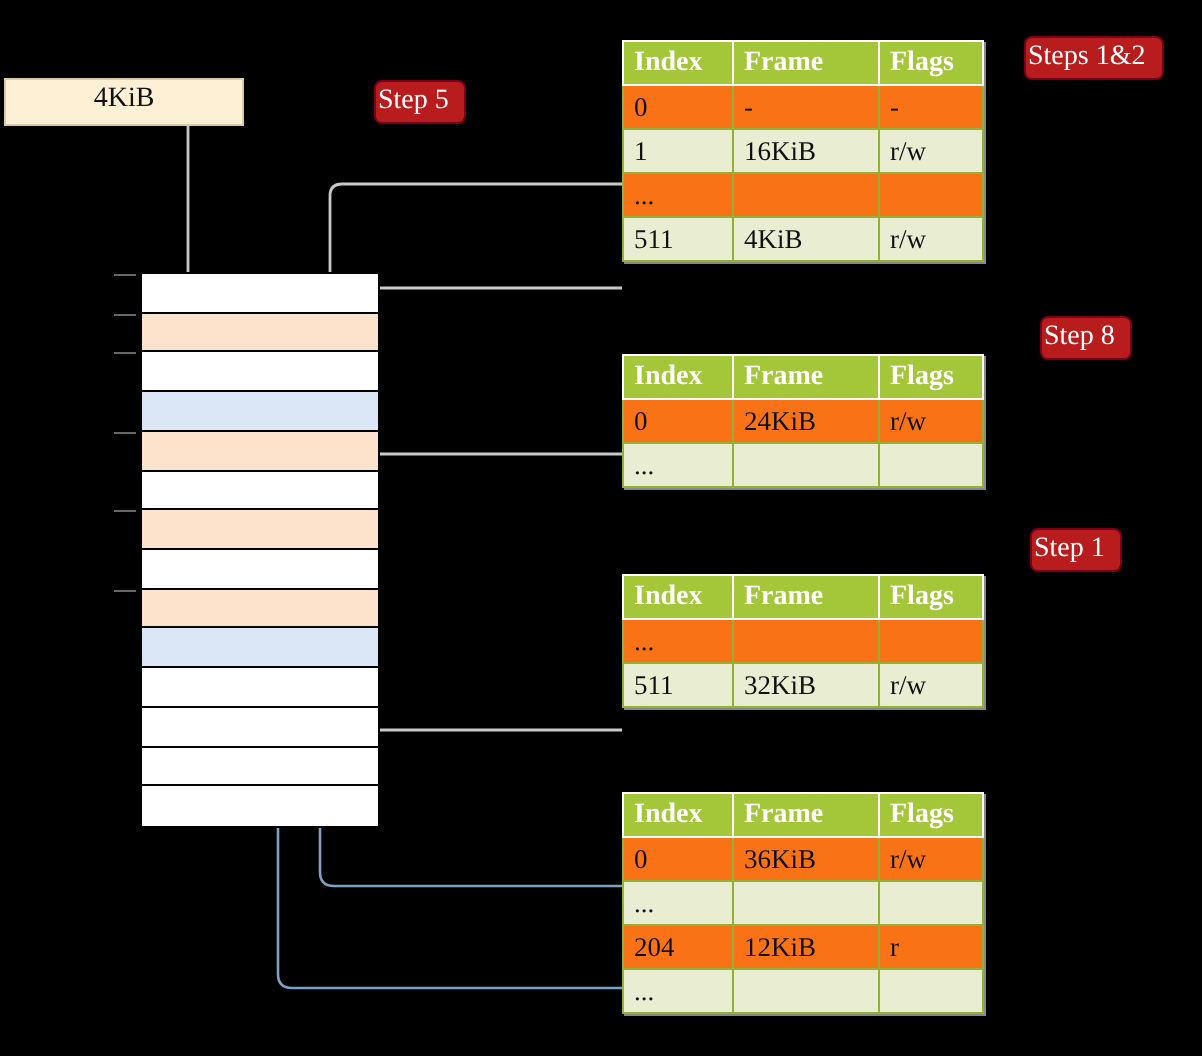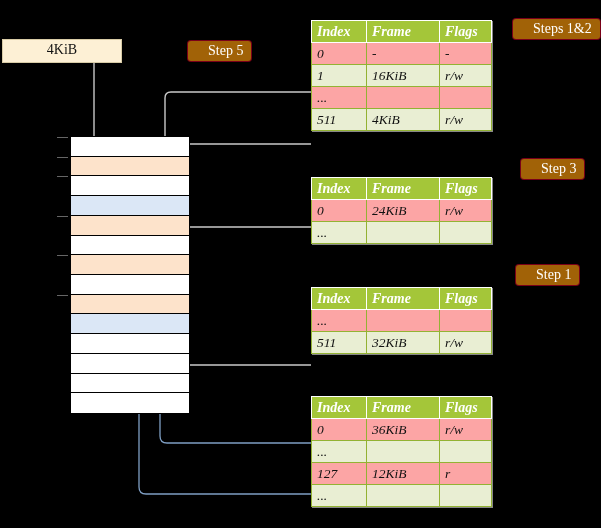--- a/index.html
+++ b/index.html
@@ -1,33 +1,33 @@
 <!DOCTYPE html>
 <html><head>
 <meta charset="utf-8">
 <style>
   html,body{margin:0;padding:0;background:#000;}
   body{width:601px;height:528px;position:relative;overflow:hidden;
        font-family:"Liberation Serif","DejaVu Serif",serif;}
   #stage{position:absolute;left:0;top:0;width:601px;height:528px;}
 
   
-  .badge{position:absolute;background:#a16207;color:#fff;
-         border-radius:3px;padding:2px 8px 3px 20px;
+  .badge{position:absolute;background:#b91c1c;color:#fff;
+         border-radius:3px;padding:2px 8px 3px 1px;
          font-size:14px;line-height:15px;white-space:nowrap;
          box-shadow:0 0 0 1px #7a0018;}
 
   
   .kbox{position:absolute;background:#fdf0d5;border:1px solid #d8cba6;
         color:#111;font-size:14px;text-align:center;line-height:20px;}
 
   
   .ptable{position:absolute;border-collapse:collapse;
-          background:#fca5a5;font-size:13.5px;color:#111;
-          box-shadow:1px 1px 0 #888;font-style:italic;}
+          background:#f97316;font-size:13.5px;color:#111;
+          box-shadow:1px 1px 0 #888;}
   .ptable td,.ptable th{border:1px solid #93b233;padding:1px 5px;
           height:22px;box-sizing:border-box;text-align:left;
           font-weight:normal;vertical-align:middle;}
   .ptable th{background:#a4c639;color:#fff;font-weight:bold;
           border-color:#fff;font-size:14px;}
   .ptable tr.alt td{background:#e9eed3;}
   .ptable td.hl{background:#ffffa0;}
   .c-idx{width:55px;}
   .c-frm{width:73px;}
   .c-flg{width:52px;}
@@ -84,21 +84,21 @@
     <span>4KiB</span>
   </div>
 
   <div class="badge" style="left:188px;top:41px;">
     <span>Step 5</span>
   </div>
   <div class="badge" style="left:513px;top:19px;">
     <span>Steps 1&amp;2</span>
   </div>
   <div class="badge" style="left:521px;top:159px;">
-    <span>Step 3</span>
+    <span>Step 8</span>
   </div>
   <div class="badge" style="left:516px;top:265px;">
     <span>Step 1</span>
   </div>
 
   <div id="mem" style="left: 70px; top: 136px; width: 120px; height: 278px;">
       <div class="mrow m-white" style="top: 0px; height: 19.7143px;"></div>
       <div class="tick" style="top: 0px;"></div>
       <div class="mrow m-peach" style="top: 19.7143px; height: 19.7143px;"></div>
       <div class="tick" style="top: 19.7143px;"></div>
@@ -207,21 +207,21 @@
             <td class="c-idx">0</td>
             <td class="c-frm">36KiB</td>
             <td class="c-flg">r/w</td>
           </tr>
           <tr class="alt">
             <td class="c-idx">...</td>
             <td class="c-frm"></td>
             <td class="c-flg"></td>
           </tr>
           <tr>
-            <td class="c-idx">127</td>
+            <td class="c-idx">204</td>
             <td class="c-frm">12KiB</td>
             <td class="c-flg">r</td>
           </tr>
           <tr class="alt">
             <td class="c-idx">...</td>
             <td class="c-frm"></td>
             <td class="c-flg"></td>
           </tr>
         </tbody>
       </table>

